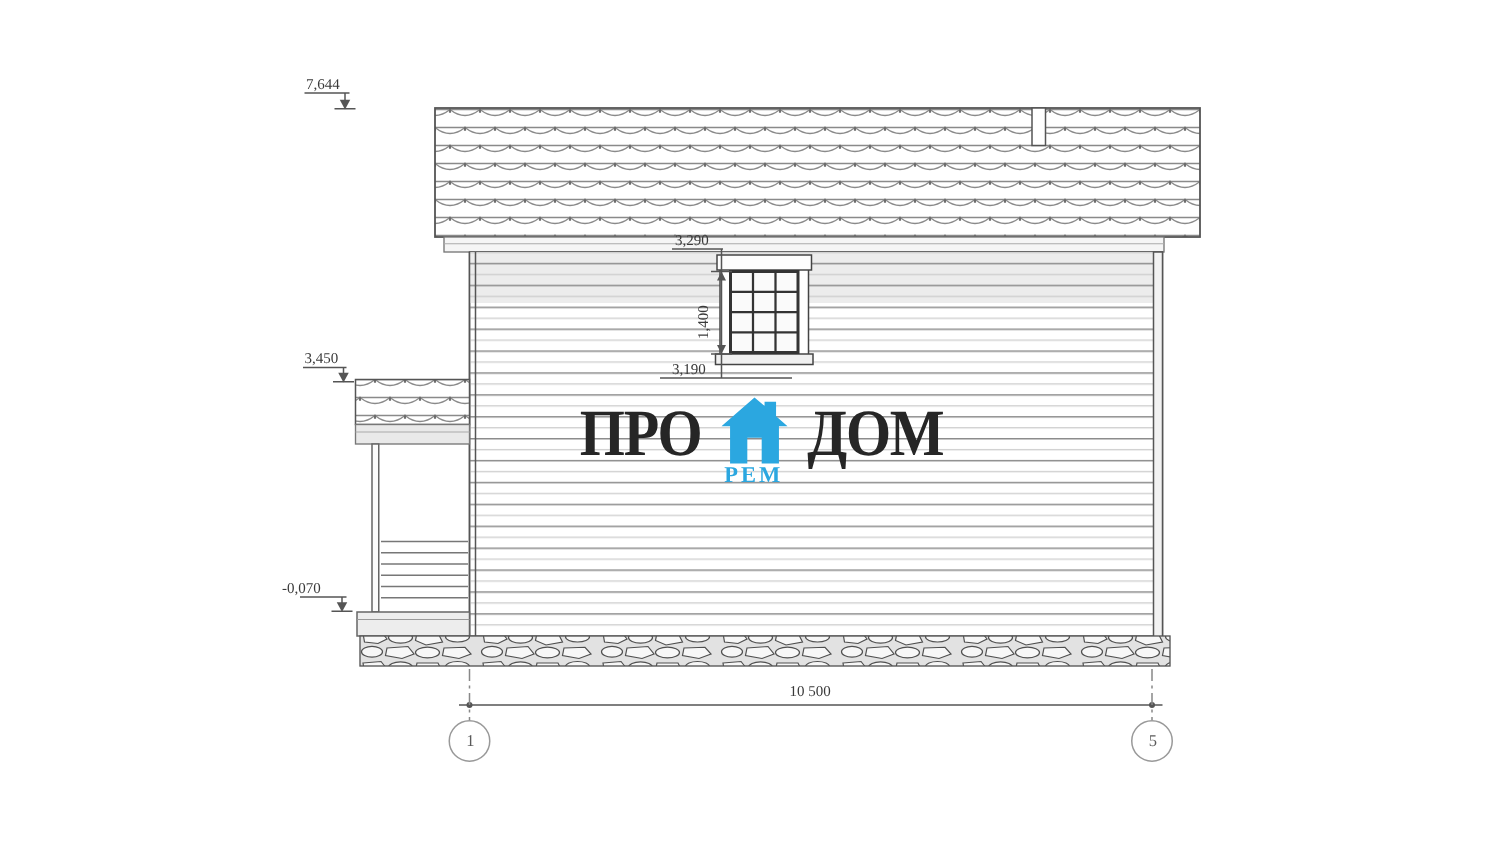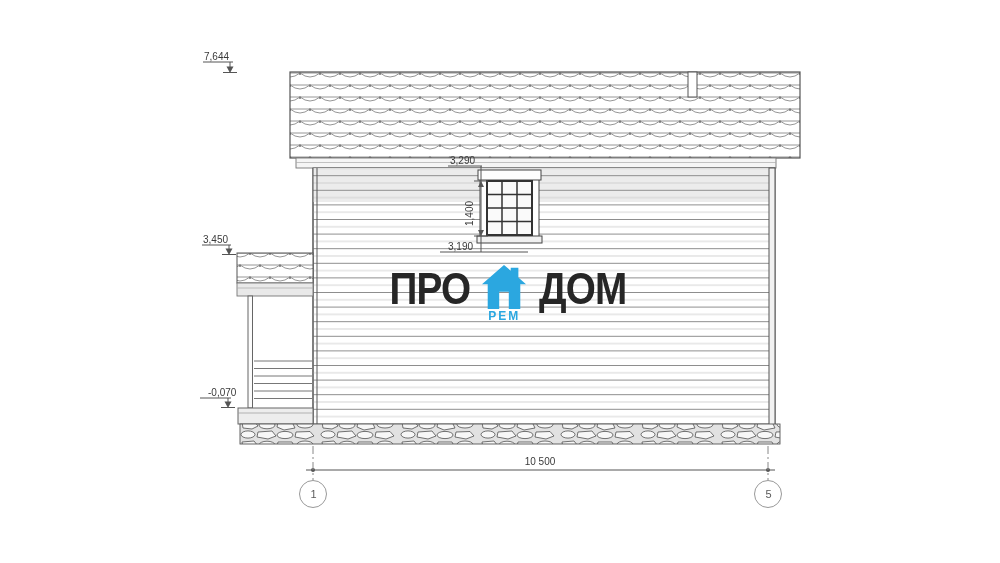--- a/index.html
+++ b/index.html
@@ -1,31 +1,31 @@
 <!DOCTYPE html>
 <html><head>
 <meta charset="utf-8">
 <style>
   html,body{margin:0;padding:0;background:#ffffff;}
   .canvas{position:relative;width:943px;height:563px;background:#fff;
-          font-family:Liberation Sans, sans-serif;overflow:hidden;}
+          font-family:Liberation Serif, serif;overflow:hidden;}
   svg.draw{position:absolute;left:0;top:0;}
   .dim{position:absolute;font-size:10px;color:#3a3a3a;white-space:nowrap;line-height:1;}
   .rot{transform:rotate(-90deg);transform-origin:left top;}
   .overall{width:120px;text-align:center;}
   .axis-num{position:absolute;width:27px;height:27px;line-height:27px;text-align:center;
             font-size:11px;color:#5a5a5a;}
   .logo{position:absolute;left:380px;top:254px;width:256px;height:56px;
         display:flex;align-items:flex-end;justify-content:center;gap:5px;}
   .logo .word{font-size:44px;font-weight:bold;color:#262626;line-height:0.95;
               letter-spacing:-1px;transform:scaleX(.88);}
   .house-wrap{position:relative;width:48px;height:46px;margin-top:1px;flex:0 0 auto;}
   .house-wrap svg{display:block;}
   .logo-sub{position:absolute;left:50%;transform:translateX(-50%);top:45px;
-            font-size:12px;font-weight:bold;letter-spacing:2px;}
+            font-size:15px;font-weight:bold;letter-spacing:2px;}
 </style>
 </head>
 <body>
 
 <div class="canvas">
 
   <svg class="draw" width="1000" height="563" viewBox="0 0 1000 563">
     <defs>
       <pattern id="shingles" width="40" height="24" patternUnits="userSpaceOnUse">
         <rect width="40" height="24" fill="#ffffff"></rect>
@@ -133,21 +133,21 @@
         <line x1="313" y1="446" x2="313" y2="480"></line>
         <line x1="768" y1="446" x2="768" y2="480"></line>
       </g>
       <circle cx="313" cy="494" r="13.5" fill="#ffffff" stroke="#999" stroke-width="1"></circle>
       <circle cx="768" cy="494" r="13.5" fill="#ffffff" stroke="#999" stroke-width="1"></circle>
     </g>
   </svg>
 
   <span class="dim" style="left:204px;top:52px;">7,644</span>
   <span class="dim" style="left:203px;top:235px;text-align:center;">3,450</span>
-  <span class="dim" style="left:208px;top:388px;">-0,070</span>
+  <span class="dim" style="left:188px;top:388px;">-0,070</span>
   <span class="dim" style="left:450px;top:156px;">3,290</span>
   <span class="dim rot" style="left:465px;top:226px;">1,400</span>
   <span class="dim" style="left:448px;top:242px;">3,190</span>
   <span class="dim overall" style="left:480px;top:457px;">10 500</span>
 
   <span class="axis-num" style="left:300px;top:481px;">1</span>
   <span class="axis-num" style="left:755px;top:481px;">5</span>
 
   <div class="logo">
     <span class="word">ПРО</span>

